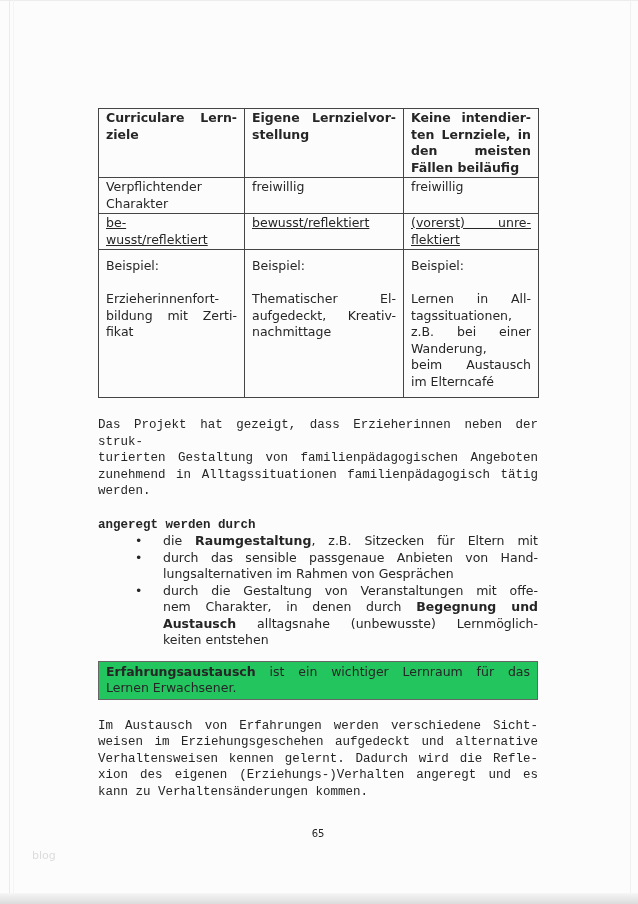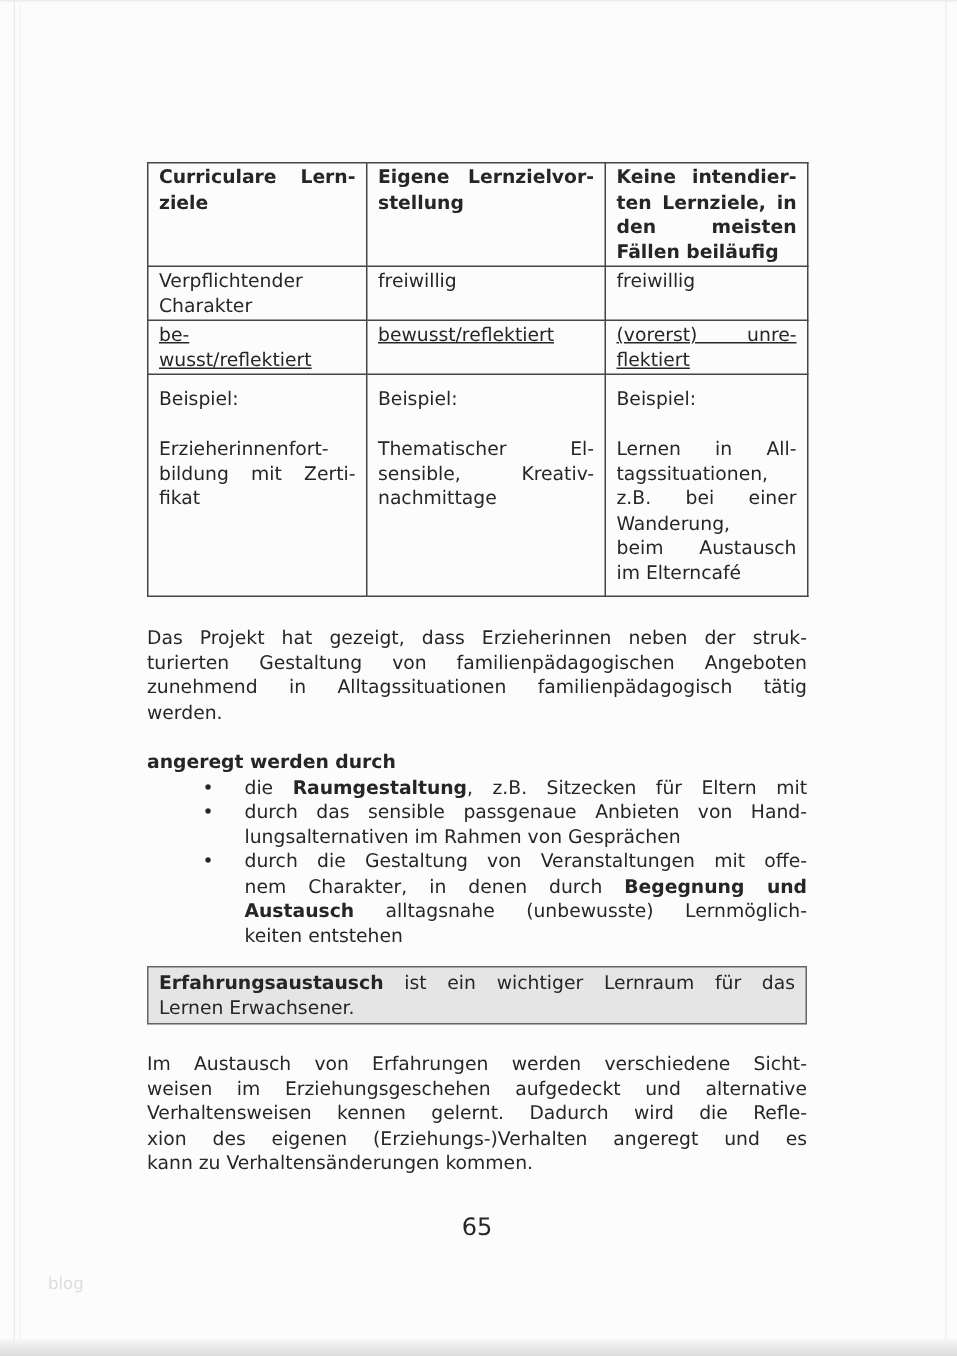--- a/index.html
+++ b/index.html
@@ -29,30 +29,30 @@
   table.cmp td{border:1px solid #454545;vertical-align:top;padding:1px 7px;}
   table.cmp col.c1{width:146px;}
   table.cmp col.c2{width:159px;}
   table.cmp col.c3{width:135px;}
   tr.r1{height:69px;font-weight:bold;}
   tr.r2{height:33px;}
   tr.r3{height:35px;text-decoration:underline;}
   tr.r4{height:148px;}
   tr.r4 td{padding-top:8px;}
 
-  .para{margin:0;}
+  .para{margin:0;font-family:Liberation Mono, monospace;}
   .intro{margin-top:19px;}
   .heading{margin-top:17px;font-weight:bold;}
   ul.blist{list-style:none;margin:0;padding:0 0 0 37px;}
   ul.blist li{display:flex;}
   .bm{flex:none;width:28px;}
   .bb{flex:1;min-width:0;}
-  .callout{margin-top:12px;background:#e5e5e5;border:1px solid #666666;padding:2px 7px;}
+  .callout{margin-top:12px;background:#22c55e;border:1px solid #666666;padding:2px 7px;}
   .outro{margin-top:18px;}
-  .pagenum{margin-top:26px;text-align:center;font-size:16px;}
+  .pagenum{margin-top:26px;text-align:center;font-size:10px;}
   .watermark{position:absolute;left:32px;top:849px;font-size:11px;color:#dcdcdc;text-align:right;}
 </style>
 </head>
 <body>
 
 <div class="edge edge-top"></div>
 <div class="edge edge-left"></div>
 <div class="edge edge-left2"></div>
 <div class="edge edge-right"></div>
 <div class="edge edge-bottom"></div>
@@ -112,21 +112,21 @@
             <div class="tl">Beispiel:</div>
             <div class="tl">&nbsp;</div>
             <div class="tl">Erzieherinnenfort-</div>
             <div class="tl">bildung mit Zerti-</div>
             <div class="tl last">fikat</div>
           </td>
         <td>
             <div class="tl">Beispiel:</div>
             <div class="tl">&nbsp;</div>
             <div class="tl">Thematischer El-</div>
-            <div class="tl">sensible, Kreativ-</div>
+            <div class="tl">aufgedeckt, Kreativ-</div>
             <div class="tl last">nachmittage</div>
           </td>
         <td>
             <div class="tl">Beispiel:</div>
             <div class="tl">&nbsp;</div>
             <div class="tl">Lernen in All-</div>
             <div class="tl">tagssituationen,</div>
             <div class="tl">z.B. bei einer</div>
             <div class="tl">Wanderung,</div>
             <div class="tl">beim Austausch</div>

